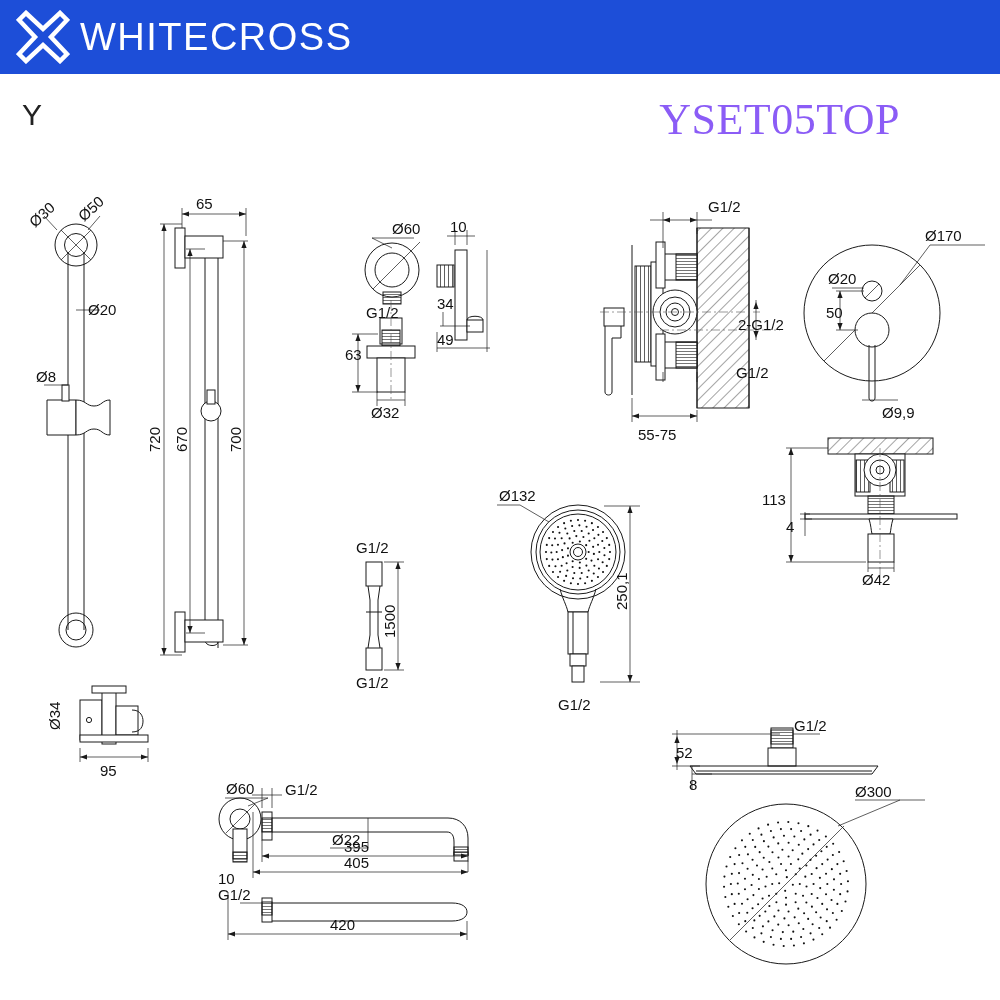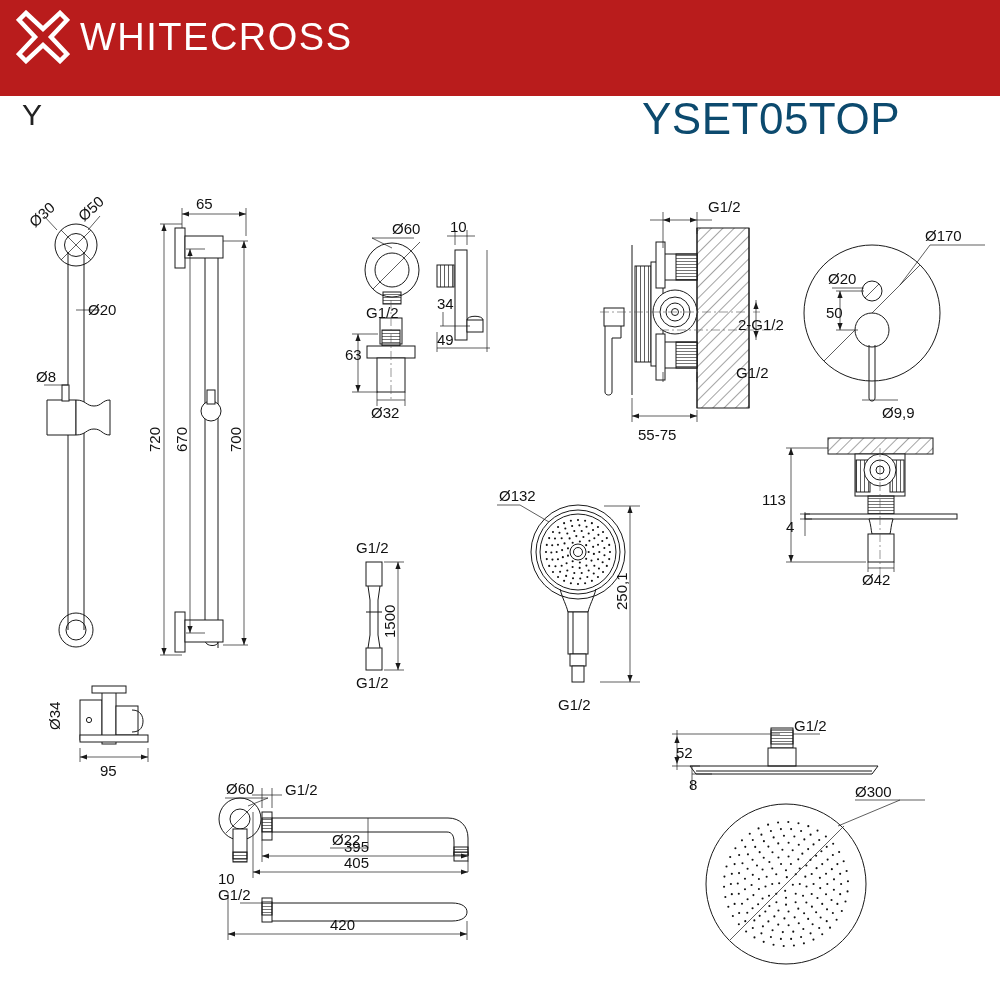--- a/index.html
+++ b/index.html
@@ -1,25 +1,25 @@
 <!DOCTYPE html>
 <html><head>
 <meta charset="utf-8">
 <style>
   html,body{margin:0;padding:0;background:#fff;}
   body{width:1000px;height:1000px;font-family:"Liberation Sans",sans-serif;color:#000;overflow:hidden;}
   #page{position:relative;width:1000px;height:1000px;background:#fff;}
 
   
-  .header-bar{position:absolute;left:0;top:0;width:1000px;height:96px;background:#b91c1c;}
+  .header-bar{position:absolute;left:0;top:0;width:1000px;height:74px;background:#1d4ed8;}
   .logo-mark{position:absolute;left:16px;top:10px;width:54px;height:54px;}
   .brand-text{position:absolute;left:80px;top:16px;font-size:38px;letter-spacing:1.5px;color:#fff;font-weight:400;line-height:42px;}
 
   .code-left{position:absolute;left:22px;top:98px;font-size:30px;color:#222;}
-  .code-right{position:absolute;right:100px;top:94px;font-size:44px;color:#0c4a6e;letter-spacing:0.5px;}
+  .code-right{position:absolute;right:100px;top:94px;font-size:44px;color:#8b5cf6;letter-spacing:0.5px;font-family:Liberation Serif, serif;}
 
   
   svg.draw{position:absolute;left:0;top:0;width:1000px;height:1000px;}
   .ln{stroke:#1a1a1a;stroke-width:1;fill:none;}
   .ln-thin{stroke:#1a1a1a;stroke-width:0.7;fill:none;}
   .dim{stroke:#1a1a1a;stroke-width:0.7;fill:none;}
   .ctr{stroke:#555;stroke-width:0.6;fill:none;stroke-dasharray:9 3 2 3;}
   .fillw{fill:#fff;stroke:#1a1a1a;stroke-width:1;}
   .filld{fill:#1a1a1a;stroke:none;}
   .hatch-wall{fill:url(#hatch45);stroke:#1a1a1a;stroke-width:1;}

